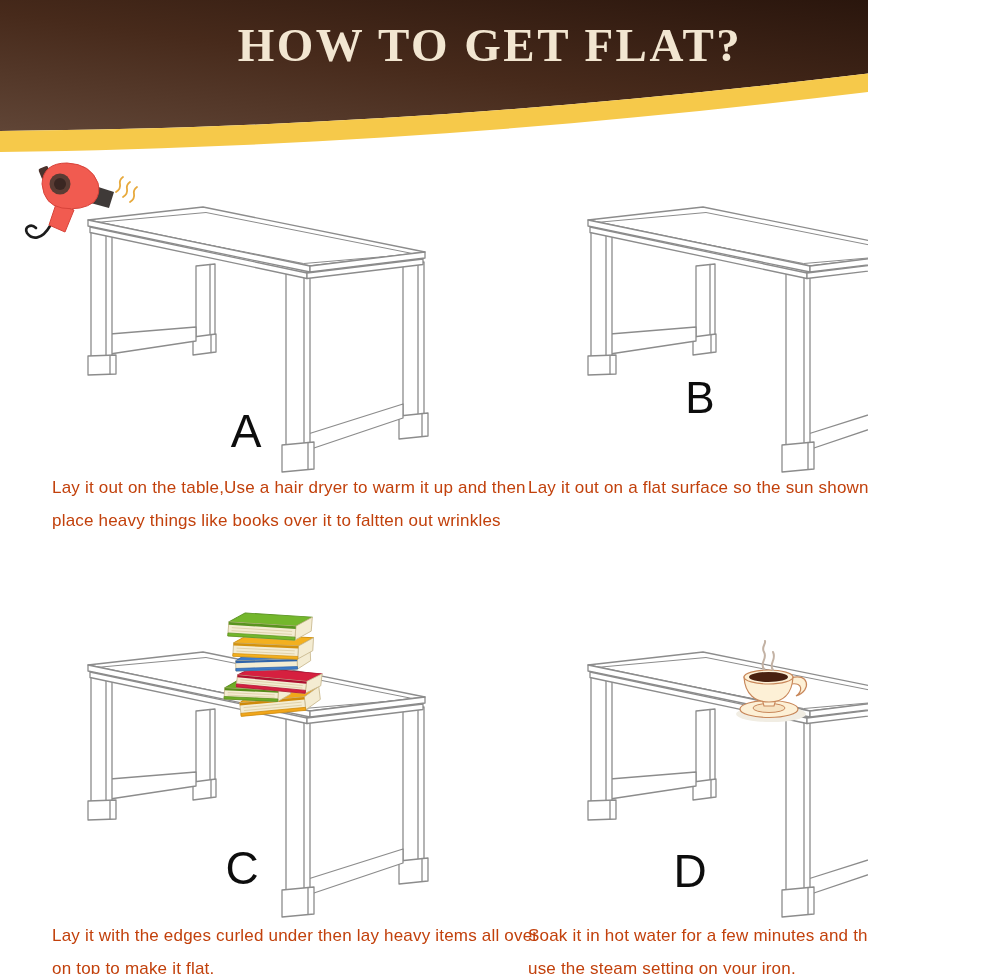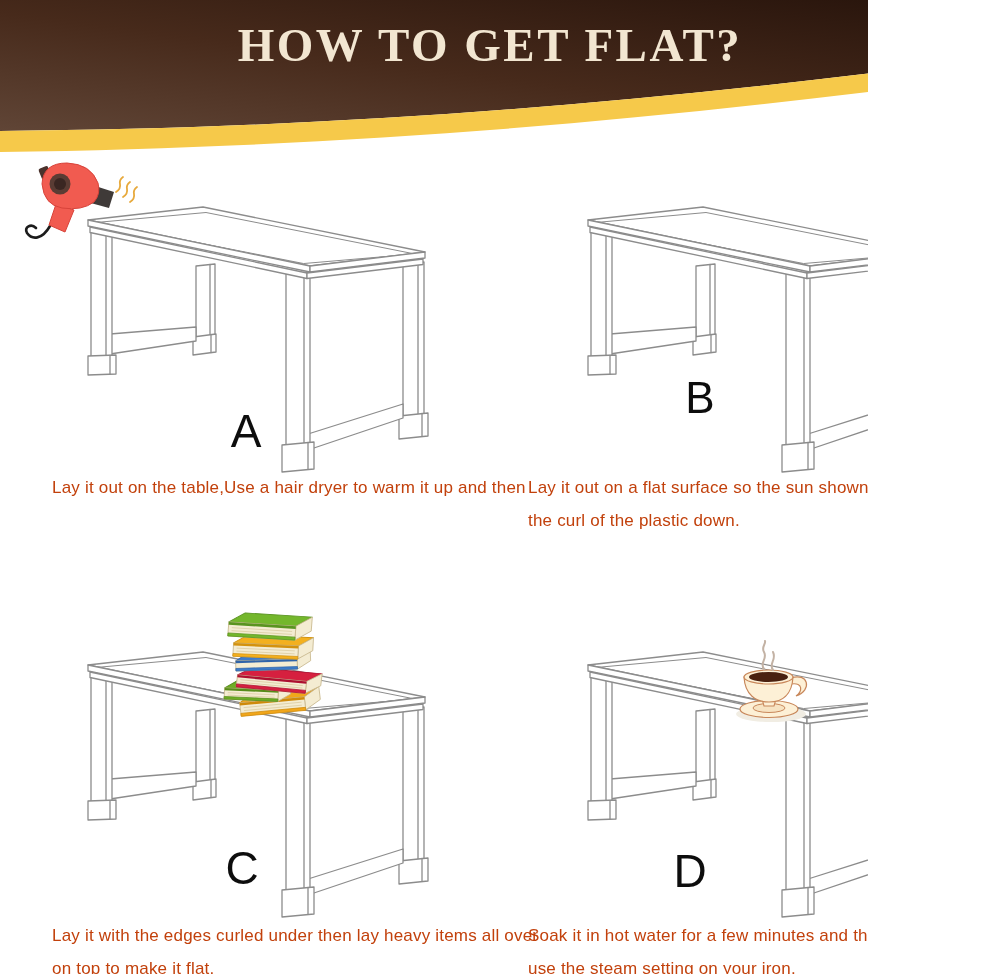--- a/index.html
+++ b/index.html
@@ -96,20 +96,21 @@
     <g stroke="#e7a93c" stroke-width="1.8" fill="none" stroke-linecap="round">
       <path d="M104,40 q5,-3 4,-8 q-1,-4 3,-7"></path>
       <path d="M111,45 q5,-3 4,-8 q-1,-4 3,-7"></path>
       <path d="M118,50 q5,-3 4,-8 q-1,-4 3,-7"></path>
     </g>
   </svg>
 
   <div class="panel-letter" style="left:206px;top:408px">A</div>
   <div class="caption" style="left:52px;top:471px">
     <div>Lay it out on the table,Use a hair dryer to warm it up and then</div>
+    <div>place heavy things like books over it to faltten out wrinkles</div>
   </div>
 
   <svg class="abs" style="left:560px;top:190px" width="440" height="290" viewBox="0 0 440 290">
     <use href="#table-sym"></use>
   </svg>
 
   <svg class="abs" style="left:893px;top:158px" width="90" height="95" viewBox="0 0 90 95">
     <g stroke="#f2b02a" stroke-width="5.5" stroke-linecap="round">
       <line x1="45" y1="12" x2="45" y2="5"></line>
       <line x1="63" y1="17" x2="67" y2="10"></line>
@@ -124,21 +125,20 @@
       <line x1="15" y1="31" x2="8" y2="27"></line>
       <line x1="28" y1="17" x2="24" y2="10"></line>
     </g>
     <circle cx="45" cy="48" r="25" fill="#f2b02a"></circle>
     <path d="M28,42 Q30,29 43,26" fill="none" stroke="#f8d35e" stroke-width="5" stroke-linecap="round"></path>
   </svg>
 
   <div class="panel-letter" style="left:660px;top:376px;font-size:44px">B</div>
   <div class="caption" style="left:528px;top:471px">
     <div>Lay it out on a flat surface so the sun shown on it for a day with</div>
-    <div>the curl of the plastic down.</div>
   </div>
 
   <svg class="abs" style="left:60px;top:635px" width="440" height="290" viewBox="0 0 440 290">
     <use href="#table-sym"></use>
   </svg>
 
   <svg class="abs" style="left:205px;top:596px" width="135" height="125" viewBox="0 0 135 125">
     <g transform="scale(1.12,1)" stroke-linejoin="round">
 
       <g transform="translate(30,98) rotate(-6)">

